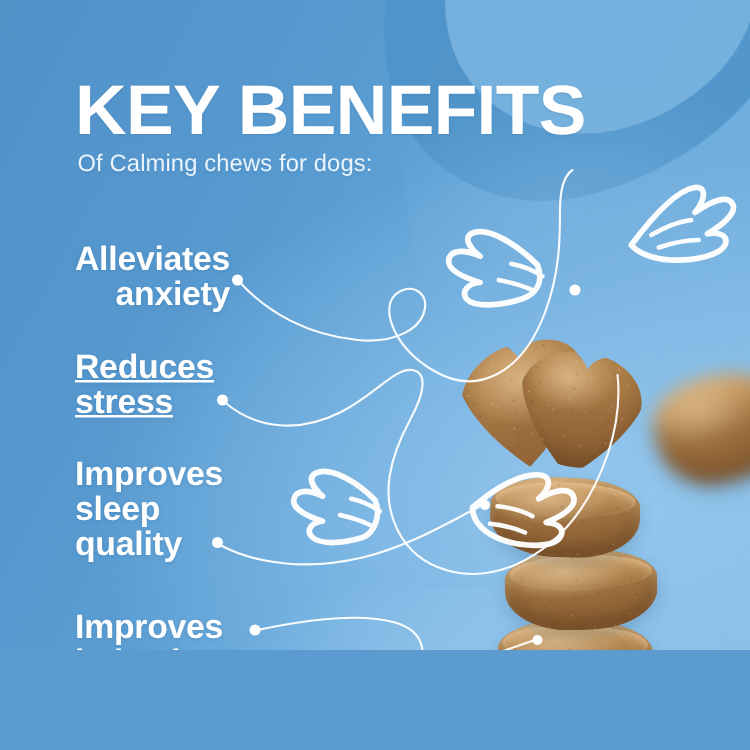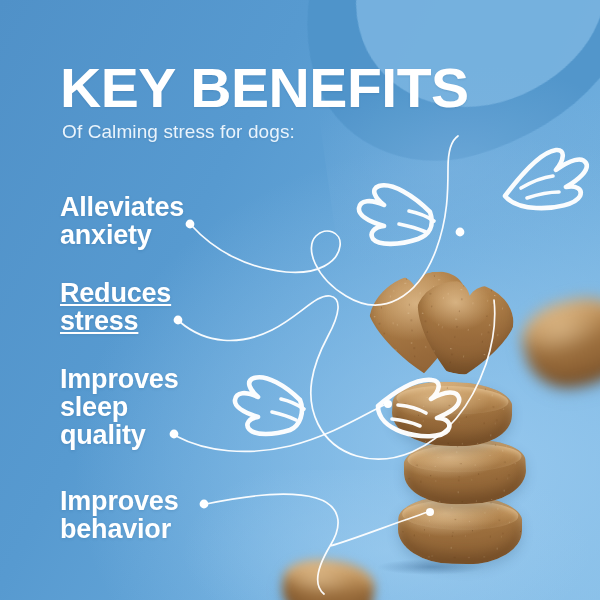--- a/index.html
+++ b/index.html
@@ -3,21 +3,21 @@
 <meta charset="utf-8">
 <title>Key Benefits</title>
 <style>
   html,body{margin:0;padding:0;}
   body{
     width:600px;height:600px;overflow:hidden;
     font-family:"Liberation Sans","DejaVu Sans",sans-serif;
     background:#5b9bd0;
   }
   #poster{
-    position:relative;width:600px;height:600px;overflow:hidden;
+    position:relative;width:600px;height:520px;overflow:hidden;
     background:
       radial-gradient(120% 95% at 82% 78%, rgba(150,200,238,.95) 0%, rgba(150,200,238,0) 58%),
       linear-gradient(118deg, #5091c8 0%, #579ad0 34%, #67a8da 62%, #80bae4 100%);
   }
 
   
   .bgshape{position:absolute;pointer-events:none;}
   .swoosh-dark{
     top:-148px;left:300px;width:330px;height:300px;
     background:#4e93c9;
@@ -61,21 +61,21 @@
   
   .benefits{position:absolute;left:0;top:0;width:300px;height:600px;}
   .benefit{
     position:absolute;left:60px;
     color:#ffffff;font-weight:bold;
     font-size:27px;line-height:28px;
     letter-spacing:-0.2px;
     text-shadow:0 1px 3px rgba(40,90,135,.22);
     white-space:pre-line;
   }
-  .b0{top:193px;}
+  .b0{top:193px;text-align:right;}
   .b1{top:279px;text-decoration:underline;}
   .b2{top:365px;}
   .b3{top:487px;}
 
   
   #links{position:absolute;left:0;top:0;width:600px;height:600px;pointer-events:none;}
 
   
   .chew{position:absolute;}
 
@@ -150,21 +150,21 @@
 
 <div id="poster">
 
   <div class="bgshape swoosh-dark"></div>
   <div class="bgshape swoosh-light"></div>
   <div class="bgshape swoosh-band"></div>
   <div class="bgshape floor-glow"></div>
 
   <h1 class="title">KEY BENEFITS</h1>
 
-  <p class="subtitle">Of Calming stress for dogs:</p>
+  <p class="subtitle">Of Calming chews for dogs:</p>
 
   <div class="chew blurred-strong" style="left:524px;top:300px;width:104px;height:86px;transform:rotate(-14deg);">
     <div class="disc" style="width:100%;height:100%;">
         <span class="rim"></span>
       </div>
   </div>
 
   <div class="stack-shadow"></div>
 
   <div class="chew" style="left:398px;top:496px;width:124px;height:68px;transform:rotate(1deg);">

